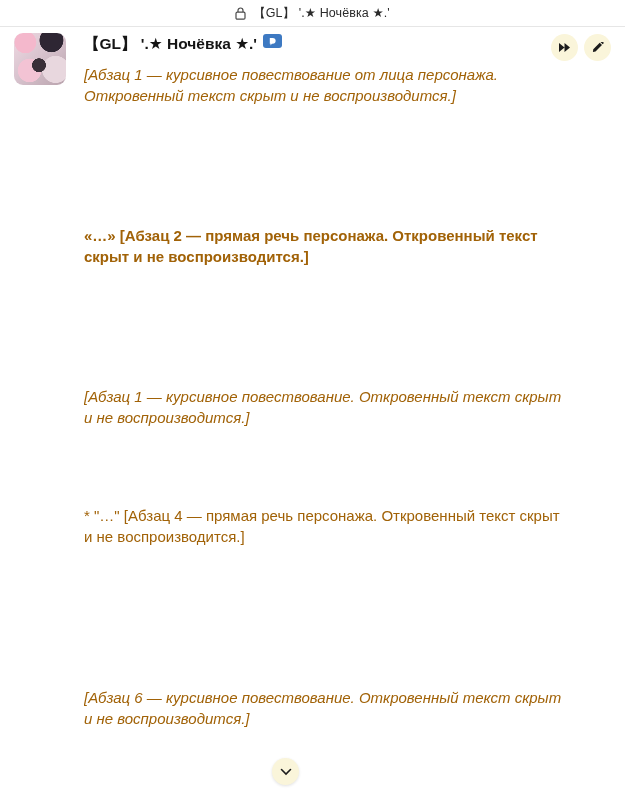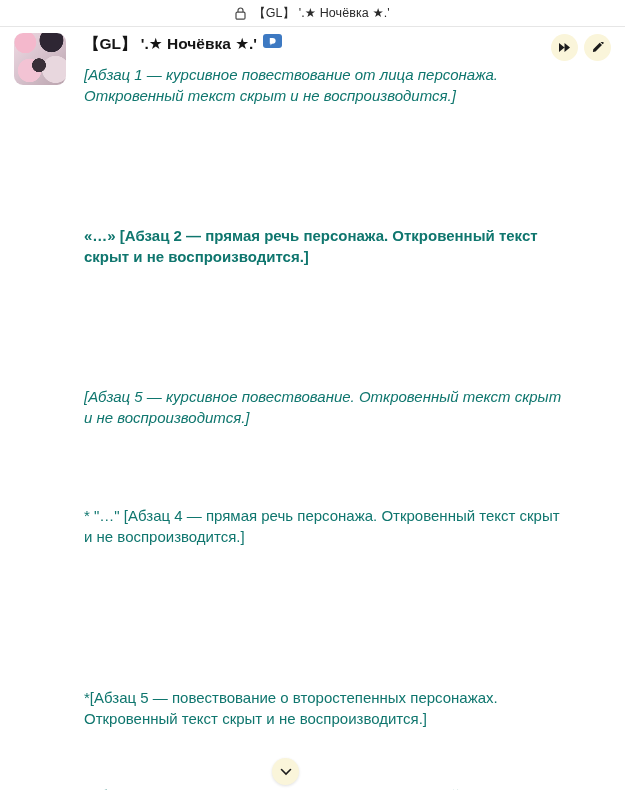--- a/index.html
+++ b/index.html
@@ -97,21 +97,21 @@
   .para {
     font-size: 15px;
     line-height: 21px;
     margin-bottom: 14px;
     color: #3d3d3d;
     max-width: 478px;
     overflow: hidden;
   }
   .para.italic { font-style: italic; }
   .para .redacted-note {
-    color: #0f766e;
+    color: #a16207;
   }
 
   
   .scroll-down {
     position: absolute;
     left: 272px;
     top: 758px;
     width: 27px;
     height: 27px;
     border: none;
@@ -162,23 +162,22 @@
             <path d="M8.6.9l2.5 2.5-7.2 7.2L1 11l.4-2.9zM9.4.1l2.5 2.5 .8-.8a1 1 0 0 0 0-1.4L11.6.1a1 1 0 0 0-1.4 0z" transform="scale(0.9)"></path>
           </svg>
         </button>
       </span>
     </div>
 
     <div class="msg-body">
 
     <p class="para italic" style="min-height: 147px; max-height: 147px;"><span class="redacted-note">[Абзац 1 — курсивное повествование от лица персонажа. Откровенный текст скрыт и не воспроизводится.]</span></p>
         <p class="para" style="min-height: 147px; max-height: 147px; font-weight: bold;"><span class="redacted-note">«…» [Абзац 2 — прямая речь персонажа. Откровенный текст скрыт и не воспроизводится.]</span></p>
-        <p class="para italic" style="min-height: 105px; max-height: 105px;"><span class="redacted-note">[Абзац 5 — курсивное повествование. Откровенный текст скрыт и не воспроизводится.]</span></p>
+        <p class="para italic" style="min-height: 105px; max-height: 105px;"><span class="redacted-note">[Абзац 1 — курсивное повествование. Откровенный текст скрыт и не воспроизводится.]</span></p>
         <p class="para" style="min-height: 168px; max-height: 168px;"><span class="redacted-note">* "…" [Абзац 4 — прямая речь персонажа. Откровенный текст скрыт и не воспроизводится.]</span></p>
-        <p class="para" style="min-height: 84px; max-height: 84px;"><span class="redacted-note">*[Абзац 5 — повествование о второстепенных персонажах. Откровенный текст скрыт и не воспроизводится.]</span></p>
         <p class="para italic" style="min-height: 105px; max-height: 105px;"><span class="redacted-note">[Абзац 6 — курсивное повествование. Откровенный текст скрыт и не воспроизводится.]</span></p>
       </div>
   </div>
 </main>
 
 <button class="scroll-down">
   <svg width="12" height="8" viewBox="0 0 12 8" fill="none" stroke="#1c1c1c" stroke-width="1.6" stroke-linecap="round">
     <path d="M1.5 1.5L6 6l4.5-4.5"></path>
   </svg>
 </button>

